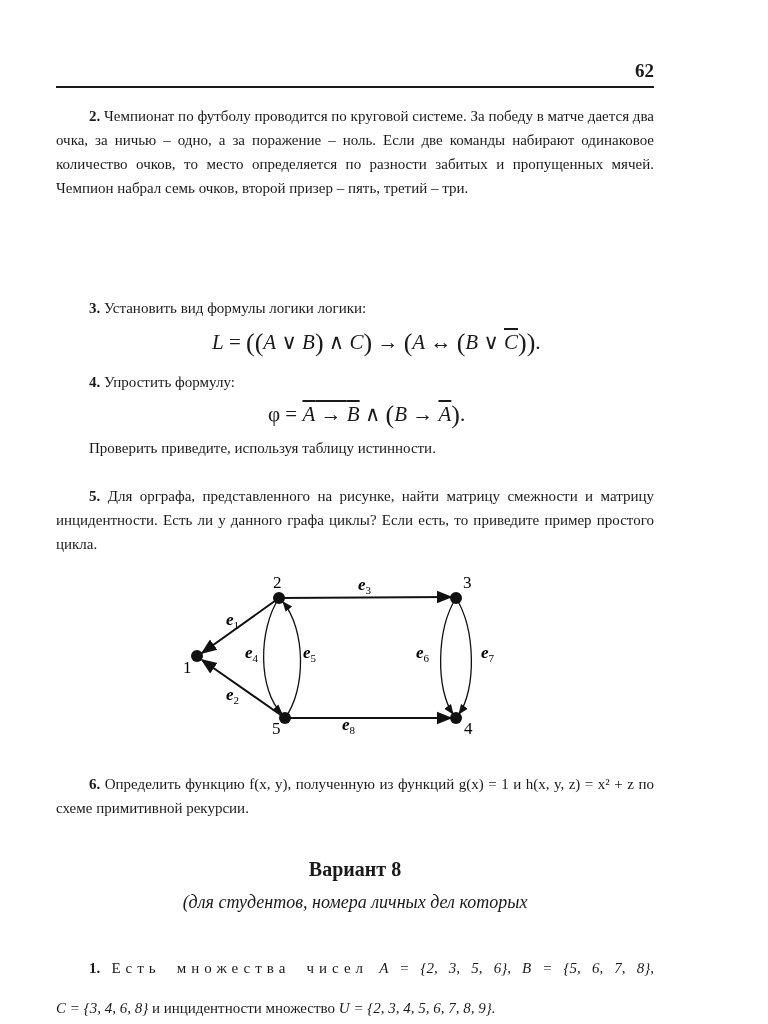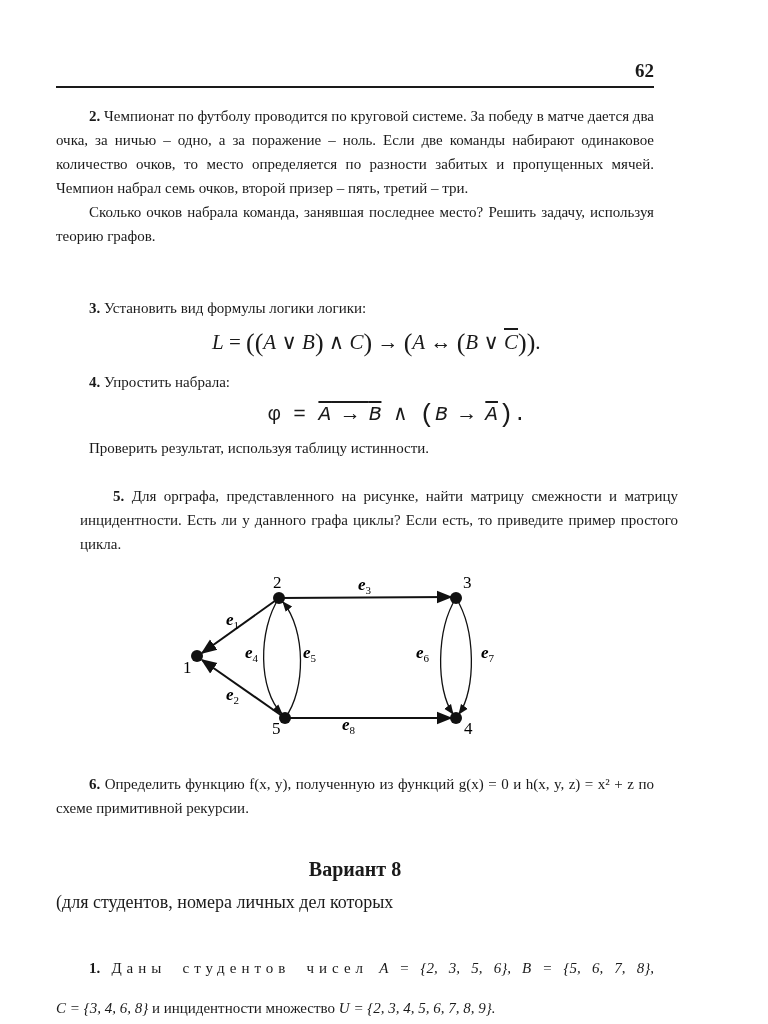--- a/index.html
+++ b/index.html
@@ -9,54 +9,53 @@
   .rule { position: absolute; left: 56px; width: 598px; top: 86px; height: 2px; background: #1a1a1a; }
   .text { position: absolute; left: 56px; width: 598px; font-size: 15px; line-height: 24px; text-align: justify; }
   .text p { margin: 0; }
   .indent { text-indent: 33px; }
   .num { font-weight: bold; }
   .formula { position: absolute; font-family: "Liberation Serif", serif; font-size: 21px; font-style: normal; }
   .formula i { font-style: italic; }
   .ovl { text-decoration: overline; }
   .big { font-size: 26px; vertical-align: -2px; }
   .heading { position: absolute; left: 56px; width: 598px; top: 858px; text-align: center; font-weight: bold; font-size: 20px; }
-  .subhead { position: absolute; left: 56px; width: 598px; top: 890px; font-size: 18px; line-height: 24px; }
+  .subhead { position: absolute; left: 56px; width: 598px; top: 890px; text-align: center; font-style: italic; font-size: 18px; line-height: 24px; }
   .graph { position: absolute; left: 0; top: 0; }
   .spaced { letter-spacing: 5px; }
   i { }
 </style>
 </head>
 <body>
 
 <div class="page-num">62</div>
 <div class="rule"></div>
 
 <div class="text" style="top:104px;">
   <p class="indent"><span class="num">2.</span><span> Чемпионат по футболу проводится по круговой системе. За победу в матче дается два очка, за ничью – одно, а за поражение – ноль. Если две команды набирают одинаковое количество очков, то место определяется по разности забитых и пропущенных мячей. Чемпион набрал семь очков, второй призер – пять, третий – три.</span></p>
-  <p class="indent">Сколько очков набрала команда, занявшая последнее место? Решить задачу, используя теорию графов.</p>
 </div>
 
 <div class="text" style="top:296px;">
   <p class="indent"><span class="num">3.</span><span> Установить вид формулы логики логики:</span></p>
 </div>
 <div class="formula" style="left:212px; top:328px;text-align:right;">
   <i>L</i> = <span class="big">((</span><i>A</i> ∨ <i>B</i><span class="big">)</span> ∧ <i>C</i><span class="big">)</span> → <span class="big">(</span><i>A</i> ↔ <span class="big">(</span><i>B</i> ∨ <i class="ovl">C</i><span class="big">))</span>.
 </div>
 
 <div class="text" style="top:370px;">
-  <p class="indent"><span class="num">4.</span><span> Упростить набрала:</span></p>
+  <p class="indent"><span class="num">4.</span><span> Упростить формулу:</span></p>
 </div>
-<div class="formula" style="left:268px; top:400px;font-family:Liberation Mono, monospace;">
+<div class="formula" style="left:268px; top:400px;">
   φ = <span class="ovl"><i>A</i> → <i>B</i></span> ∧ <span class="big">(</span><i>B</i> → <i class="ovl">A</i><span class="big">)</span>.
 </div>
 <div class="text" style="top:436px;">
-  <p class="indent">Проверить результат, используя таблицу истинности.</p>
+  <p class="indent">Проверить приведите, используя таблицу истинности.</p>
 </div>
 
-<div class="text" style="top:484px;margin-left:24px;">
+<div class="text" style="top:484px;">
   <p class="indent"><span class="num">5.</span><span> Для орграфа, представленного на рисунке, найти матрицу смежности и матрицу инцидентности. Есть ли у данного графа циклы? Если есть, то приведите пример простого цикла.</span></p>
 </div>
 
 <svg class="graph" width="768" height="1024">
   <defs>
     <marker id="arr" viewBox="0 0 10 10" refX="9" refY="5" markerWidth="8" markerHeight="8" orient="auto-start-reverse">
       <path d="M0,1 L10,5 L0,9 z" fill="#111"></path>
     </marker>
   </defs>
   <g id="edges-layer">
@@ -87,29 +86,29 @@
       <text x="342" y="730" font-family="Liberation Serif, serif" font-size="17" font-style="italic" font-weight="bold">e<tspan font-size="11" font-weight="normal" font-style="normal" dy="4">8</tspan></text>
       <text x="183" y="673" font-family="Liberation Serif, serif" font-size="17">1</text>
       <text x="273" y="588" font-family="Liberation Serif, serif" font-size="17">2</text>
       <text x="463" y="588" font-family="Liberation Serif, serif" font-size="17">3</text>
       <text x="464" y="734" font-family="Liberation Serif, serif" font-size="17">4</text>
       <text x="272" y="734" font-family="Liberation Serif, serif" font-size="17">5</text>
     </g>
 </svg>
 
 <div class="text" style="top:772px;">
-  <p class="indent"><span class="num">6.</span><span> Определить функцию f(x, y), полученную из функций g(x) = 0 и h(x, y, z) = x² + z по схеме примитивной рекурсии.</span></p>
+  <p class="indent"><span class="num">6.</span><span> Определить функцию f(x, y), полученную из функций g(x) = 1 и h(x, y, z) = x² + z по схеме примитивной рекурсии.</span></p>
 </div>
 
 <div class="heading">Вариант 8</div>
 <div class="subhead">
   <div>(для студентов, номера личных дел которых</div>
 </div>
 
 <div class="text" style="top:948px; line-height:40px;">
   <p class="indent" style="text-align:justify; text-align-last:justify;">
     <span class="num">1.</span>
-    <span class="spaced">Даны студентов чисел</span>
+    <span class="spaced">Есть множества чисел</span>
     <i>A = {2, 3, 5, 6},</i>
     <i>B = {5, 6, 7, 8},</i>
   </p>
   <p><i>C = {3, 4, 6, 8}</i><span> и инцидентности множество </span><i>U = {2, 3, 4, 5, 6, 7, 8, 9}.</i></p>
 </div>
 
 </body></html>

